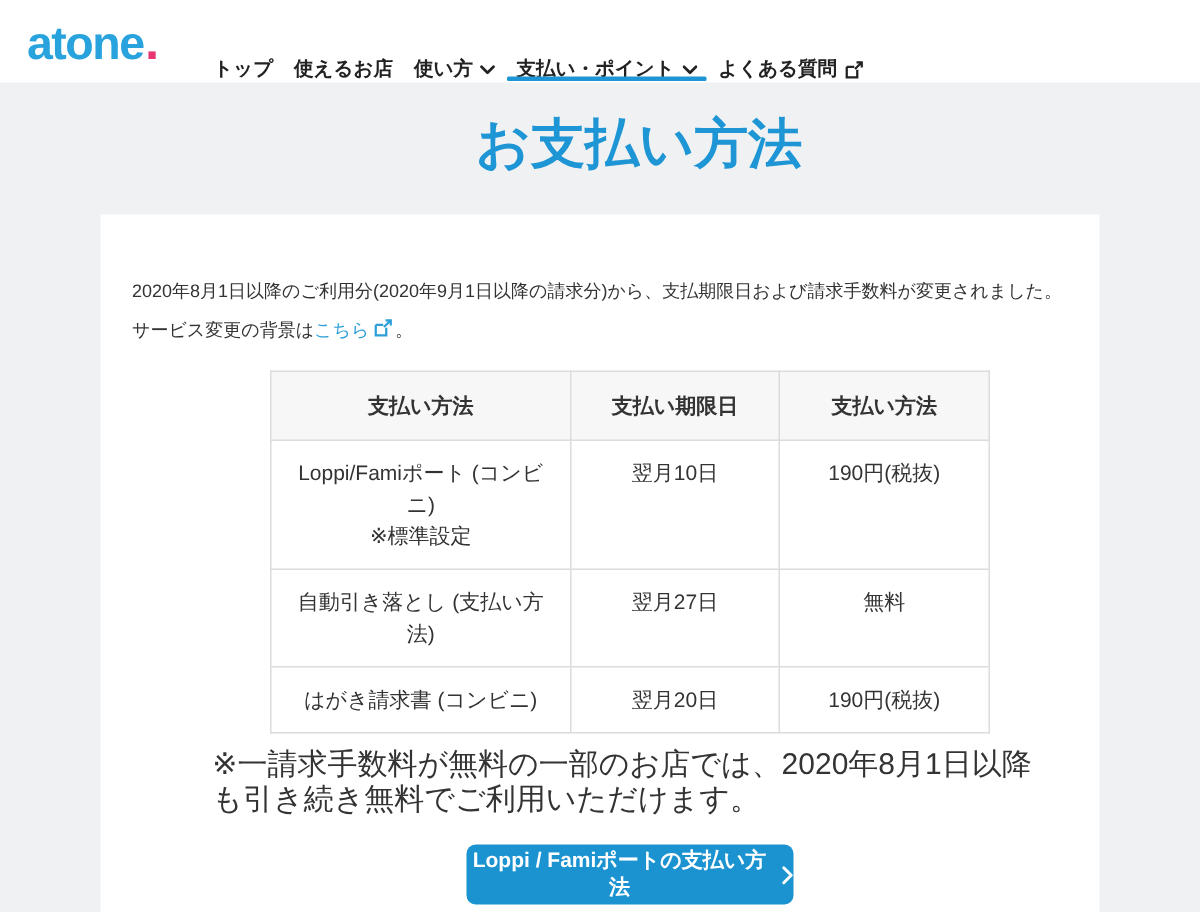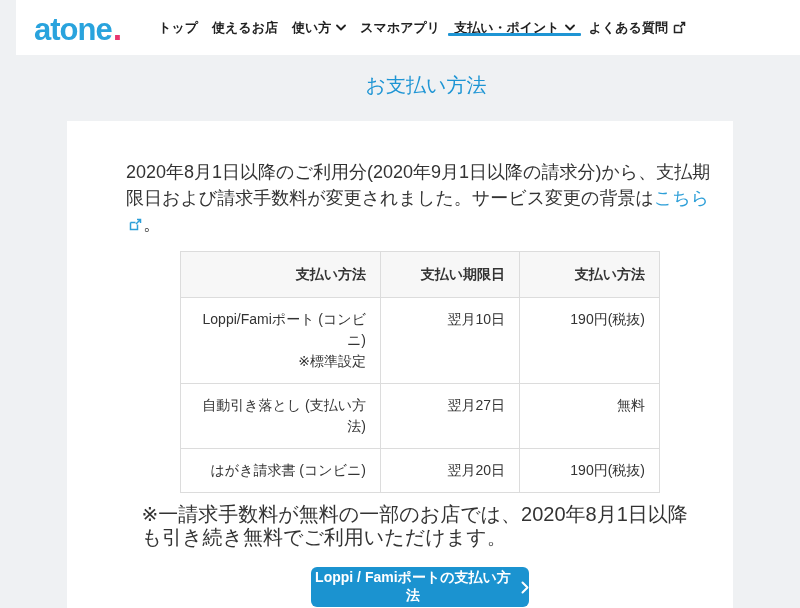--- a/index.html
+++ b/index.html
@@ -20,75 +20,74 @@
     font-family:"Liberation Sans","DejaVu Sans",sans-serif;
     background:var(--page-bg);
     color:var(--text-dark);
     overflow:hidden;
   }
   
   .site-header{
     height:55px;background:#ffffff;
     display:flex;align-items:center;
     padding:0 18px;
-    margin-left:16px;
   }
   .logo{
     font-size:31px;font-weight:bold;letter-spacing:-1px;
     color:var(--logo-blue);line-height:1;cursor:pointer;
     display:flex;align-items:baseline;
   }
   .logo .dot{color:var(--logo-pink);font-size:34px;margin-left:1px;}
   .main-nav{
-    display:flex;align-items:center;margin-left:30px;height:55px;
+    display:flex;align-items:flex-end;margin-left:30px;height:55px;
   }
   .nav-item{
     display:flex;align-items:center;
     padding:0 7px;position:relative;
     font-size:13px;font-weight:bold;color:var(--nav-text);
     cursor:pointer;white-space:nowrap;
   }
   .nav-item .chev{margin-left:5px;display:inline-flex;}
   .nav-item .ext{margin-left:5px;display:inline-flex;}
   .active-underline{
     position:absolute;left:1px;right:1px;bottom:1px;height:3px;
     background:var(--accent-blue);border-radius:1px;
   }
   
   .page-title{
     text-align:center;
     padding:17px 0 22px 52px;
-    font-size:20px;font-weight:normal;color:var(--accent-blue);
+    font-size:36px;font-weight:bold;color:var(--accent-blue);
   }
   
   .content-card{
     width:666px;margin:0 auto;background:#ffffff;
     min-height:500px;
     padding:38px 21px 60px 21px;
   }
   .intro{
-    font-size:18px;line-height:26px;color:var(--text-dark);margin-left:38px;
+    font-size:12px;line-height:26px;color:var(--text-dark);
   }
   .intro a{
     color:var(--link-blue);text-decoration:none;cursor:pointer;
   }
   .intro .ext{display:inline-flex;vertical-align:-1px;margin:0 1px 0 3px;}
   .center-zone{padding-left:40px;}
   
   table.payment-table{
     width:479px;margin:14px auto 0 auto;
     border-collapse:collapse;table-layout:fixed;
     font-size:14px;color:var(--text-dark);
   }
   .payment-table col.c1{width:200px;}
   .payment-table col.c2{width:139px;}
   .payment-table col.c3{width:140px;}
   .payment-table th,.payment-table td{
     border:1px solid var(--table-border);
-    text-align:right;vertical-align:top;
+    text-align:center;vertical-align:top;
     padding:11px 14px;line-height:21px;
   }
   .payment-table th{
     background:var(--table-header-bg);font-weight:bold;padding:12px 14px;
   }
   
   .footnote{
     width:557px;margin:10px auto 0 auto;
     font-size:20px;line-height:23px;color:var(--text-dark);
   }
@@ -117,23 +116,20 @@
     <div class="nav-item">
       <span>使えるお店</span>
     </div>
     <div class="nav-item">
       <span>使い方</span>
       <span class="chev">
         <svg width="10" height="7" viewBox="0 0 10 7">
             <polyline points="1,1.5 5,5.5 9,1.5" fill="none" stroke="#222" stroke-width="1.8" stroke-linecap="round" stroke-linejoin="round"></polyline>
           </svg>
       </span>
-    </div>
-    <div class="nav-item">
-      <span>スマホアプリ</span>
     </div>
     <div class="nav-item">
       <span>支払い・ポイント</span>
       <span class="chev">
         <svg width="10" height="7" viewBox="0 0 10 7">
             <polyline points="1,1.5 5,5.5 9,1.5" fill="none" stroke="#222" stroke-width="1.8" stroke-linecap="round" stroke-linejoin="round"></polyline>
           </svg>
       </span>
       <span class="active-underline"></span>
     </div>

